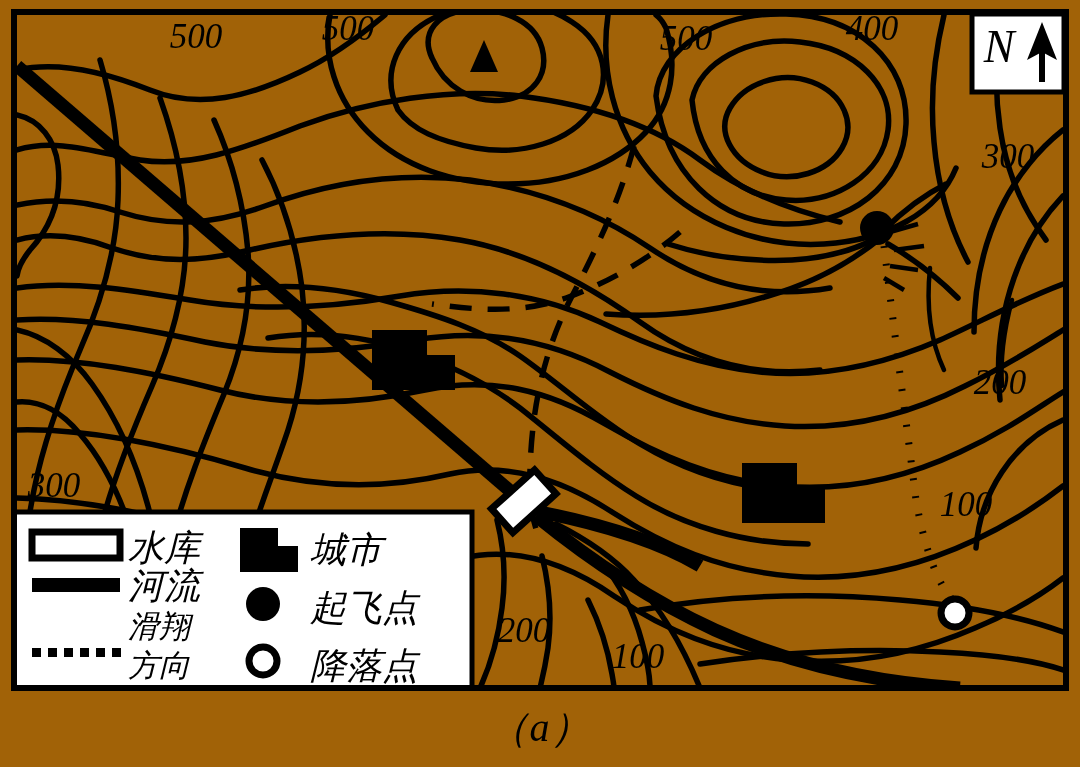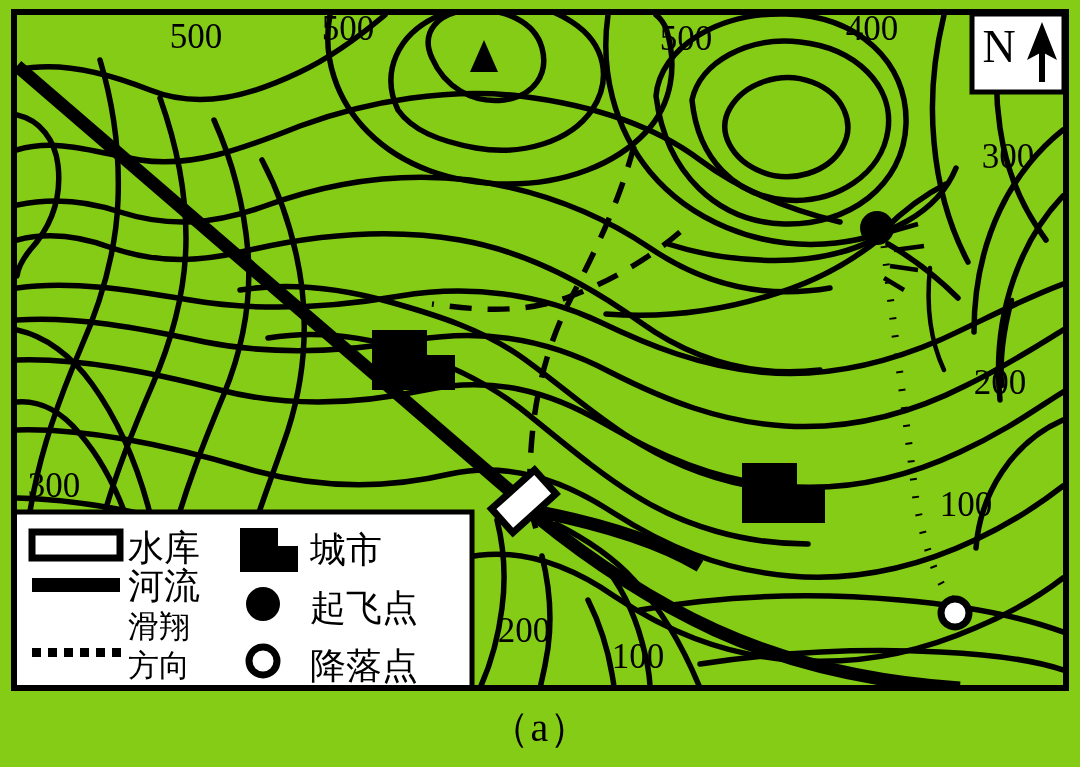--- a/index.html
+++ b/index.html
@@ -5,22 +5,23 @@
   html, body {
     margin: 0;
     padding: 0;
     background: #ffffff;
     font-family: "Liberation Serif", serif;
   }
   #page {
     position: relative;
     width: 1080px;
     height: 767px;
-    background: #84cc16;
+    background: #a16207;
     overflow: hidden;
+    font-style: italic;
   }
   #map-svg {
     position: absolute;
     left: 0;
     top: 0;
   }
   .caption {
     position: absolute;
     left: 0;
     top: 700px;

